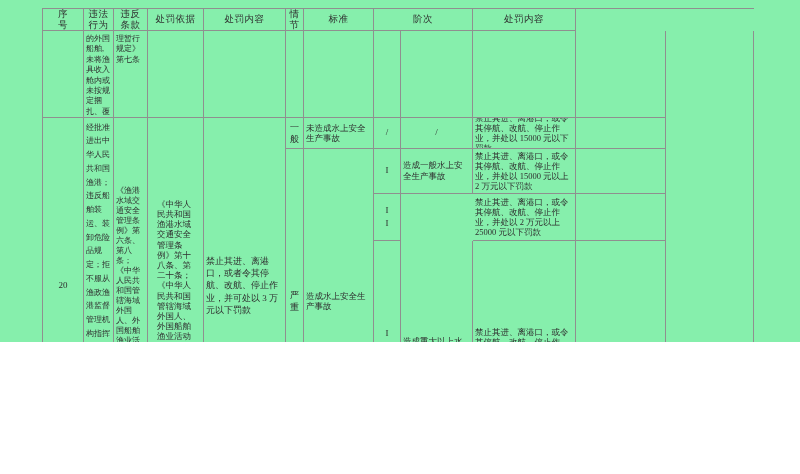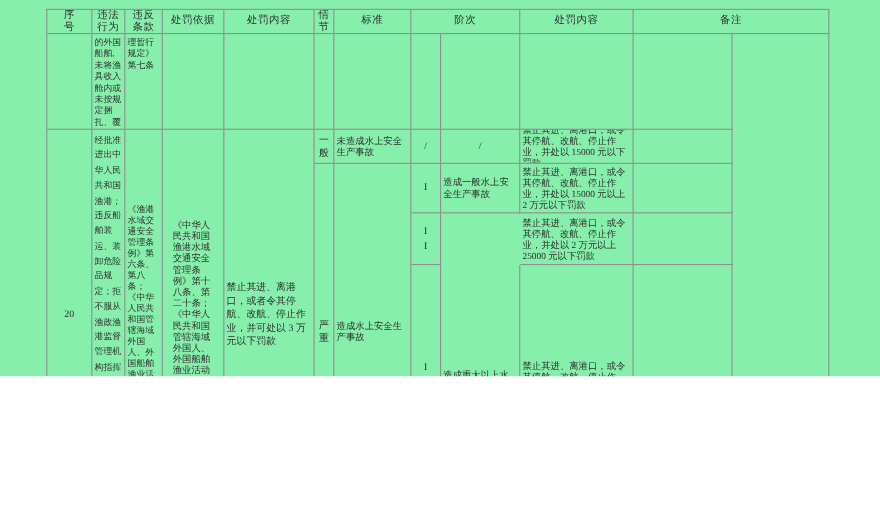--- a/index.html
+++ b/index.html
@@ -69,23 +69,20 @@
         <span class="stk1">情节</span>
       </div>
     <div class="cell hdr" style="left:331px;top:0;width:99px;height:22px;">
         <span>阶次</span>
       </div>
     <div class="cell hdr" style="left:261px;top:0;width:70px;height:22px;">
         <span>标准</span>
       </div>
     <div class="cell hdr" style="left:430px;top:0;width:103px;height:22px;">
         <span>处罚内容</span>
-      </div>
-    <div class="cell hdr" style="left:533px;top:0;width:178px;height:22px;">
-        <span>备注</span>
       </div>
 
     <div class="cell" style="left:0;top:22px;width:41px;height:87px;"></div>
     <div class="cell top f8" style="left:41px;top:22px;width:30px;height:87px;">
         <span class="p">的外国船舶,未将渔具收入舱内或未按规定捆扎、覆盖</span>
       </div>
     <div class="cell top f8" style="left:71px;top:22px;width:34px;height:87px;">
         <span class="p">理暂行规定》第七条</span>
       </div>
     <div class="cell" style="left:105px;top:22px;width:56px;height:87px;"></div>

